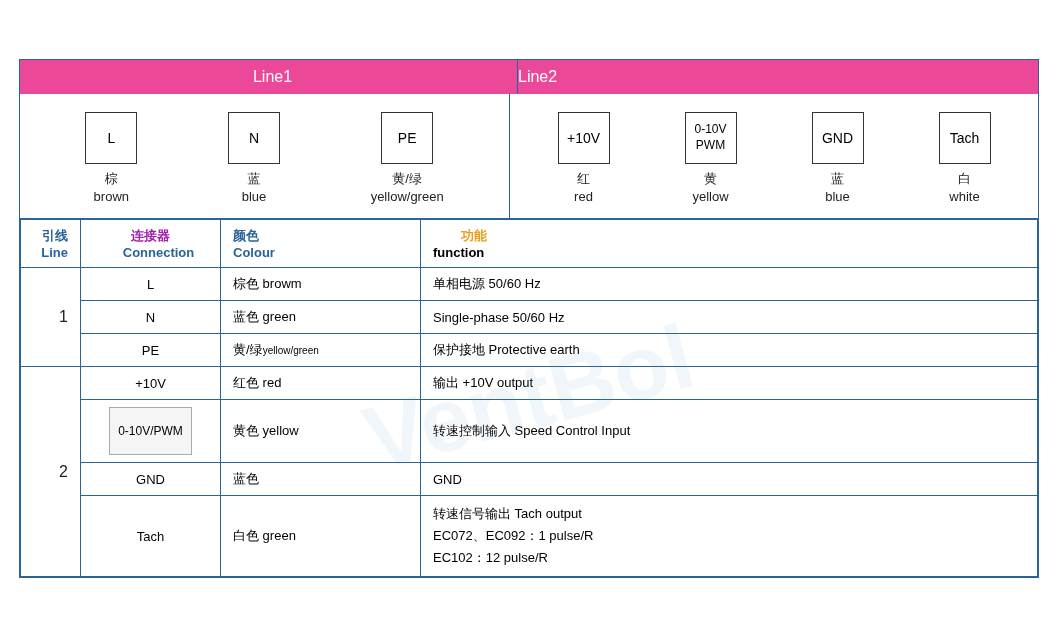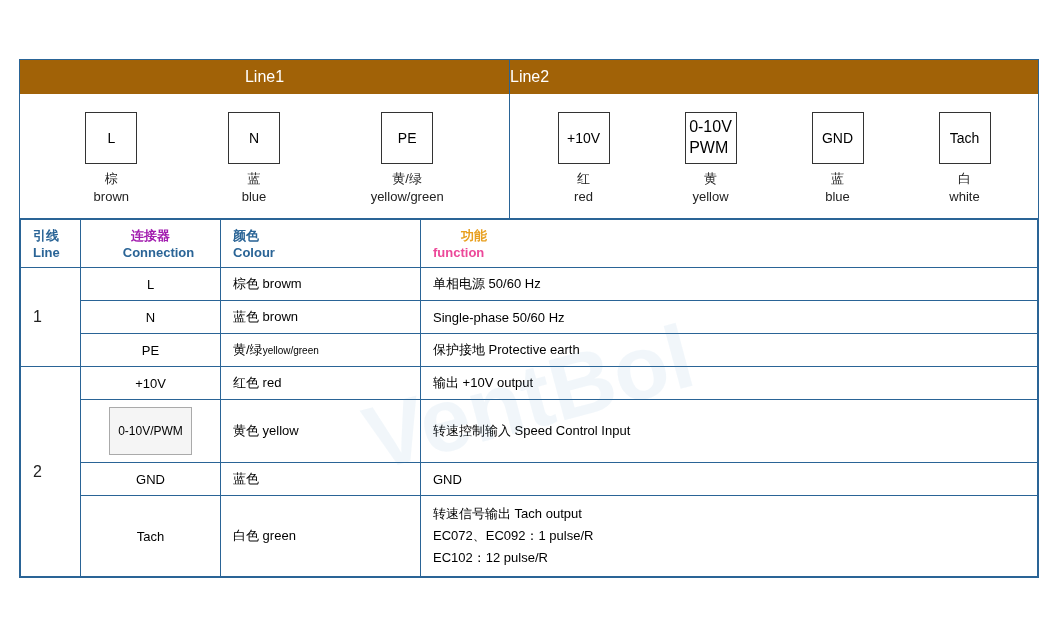--- a/index.html
+++ b/index.html
@@ -13,21 +13,22 @@
       width: 1058px;
     }
     .main-container {
       width: 1020px;
       border: 1.5px solid #2a6496;
       background: #fff;
     }
     
     .header-row {
       display: flex;
-      background: #a16207;
+      background: #ec4899;
+      padding-left: 8px;
     }
     .header-line1 {
       flex: 0 0 490px;
       text-align: center;
       color: #fff;
       font-size: 16px;
       padding: 8px 0;
       border-right: 1.5px solid #2a6496;
     }
     .header-line2 {
@@ -69,21 +70,22 @@
       display: flex;
       align-items: center;
       justify-content: center;
       font-size: 14px;
       background: #fff;
       font-family: Arial, sans-serif;
     }
     .connector-box.small {
       width: 52px;
       height: 52px;
-      font-size: 16px;
+      font-size: 12px;
+      text-align: center;
       line-height: 1.3;
     }
     .connector-label {
       text-align: center;
       font-size: 13px;
       line-height: 1.4;
       color: #222;
     }
     
     .data-table {
@@ -91,21 +93,21 @@
       border-collapse: collapse;
     }
     .data-table td, .data-table th {
       border: 1px solid #2a6496;
       padding: 7px 12px;
       vertical-align: middle;
       font-size: 13px;
     }
     .data-table .col-line {
       width: 60px;
-      text-align: left;
+      text-align: right;
       vertical-align: middle;
     }
     .data-table .col-connection {
       width: 140px;
       text-align: center;
     }
     .data-table .col-colour {
       width: 200px;
       text-align: left;
     }
@@ -198,37 +200,37 @@
           <td class="col-connection">
             <span style="color:#a21caf;">连接器</span><br>
             <span style="color:#2a6496;margin-left:16px;">Connection</span>
           </td>
           <td class="col-colour">
             <span>颜色</span><br>
             <span>Colour</span>
           </td>
           <td class="col-function func-header">
             <span style="color:#e8a020;margin-left:28px;">功能</span><br>
-            <span style="color:#ec4899;margin-top:7px;">function</span>
+            <span style="color:#000000;margin-top:7px;">function</span>
           </td>
         </tr>
       </thead>
       <tbody>
 
         <tr>
           <td class="col-line" rowspan="3">
             <span class="line-num">1</span>
           </td>
           <td class="col-connection">L</td>
           <td class="col-colour">棕色 browm</td>
           <td class="col-function">单相电源 50/60 Hz</td>
         </tr>
         <tr>
           <td class="col-connection">N</td>
-          <td class="col-colour">蓝色 brown</td>
+          <td class="col-colour">蓝色 green</td>
           <td class="col-function">Single-phase 50/60 Hz</td>
         </tr>
         <tr>
           <td class="col-connection">PE</td>
           <td class="col-colour">黄/绿<span style="font-size:10px;">yellow/green</span></td>
           <td class="col-function">保护接地 Protective earth</td>
         </tr>
 
         <tr>
           <td class="col-line" rowspan="4">

